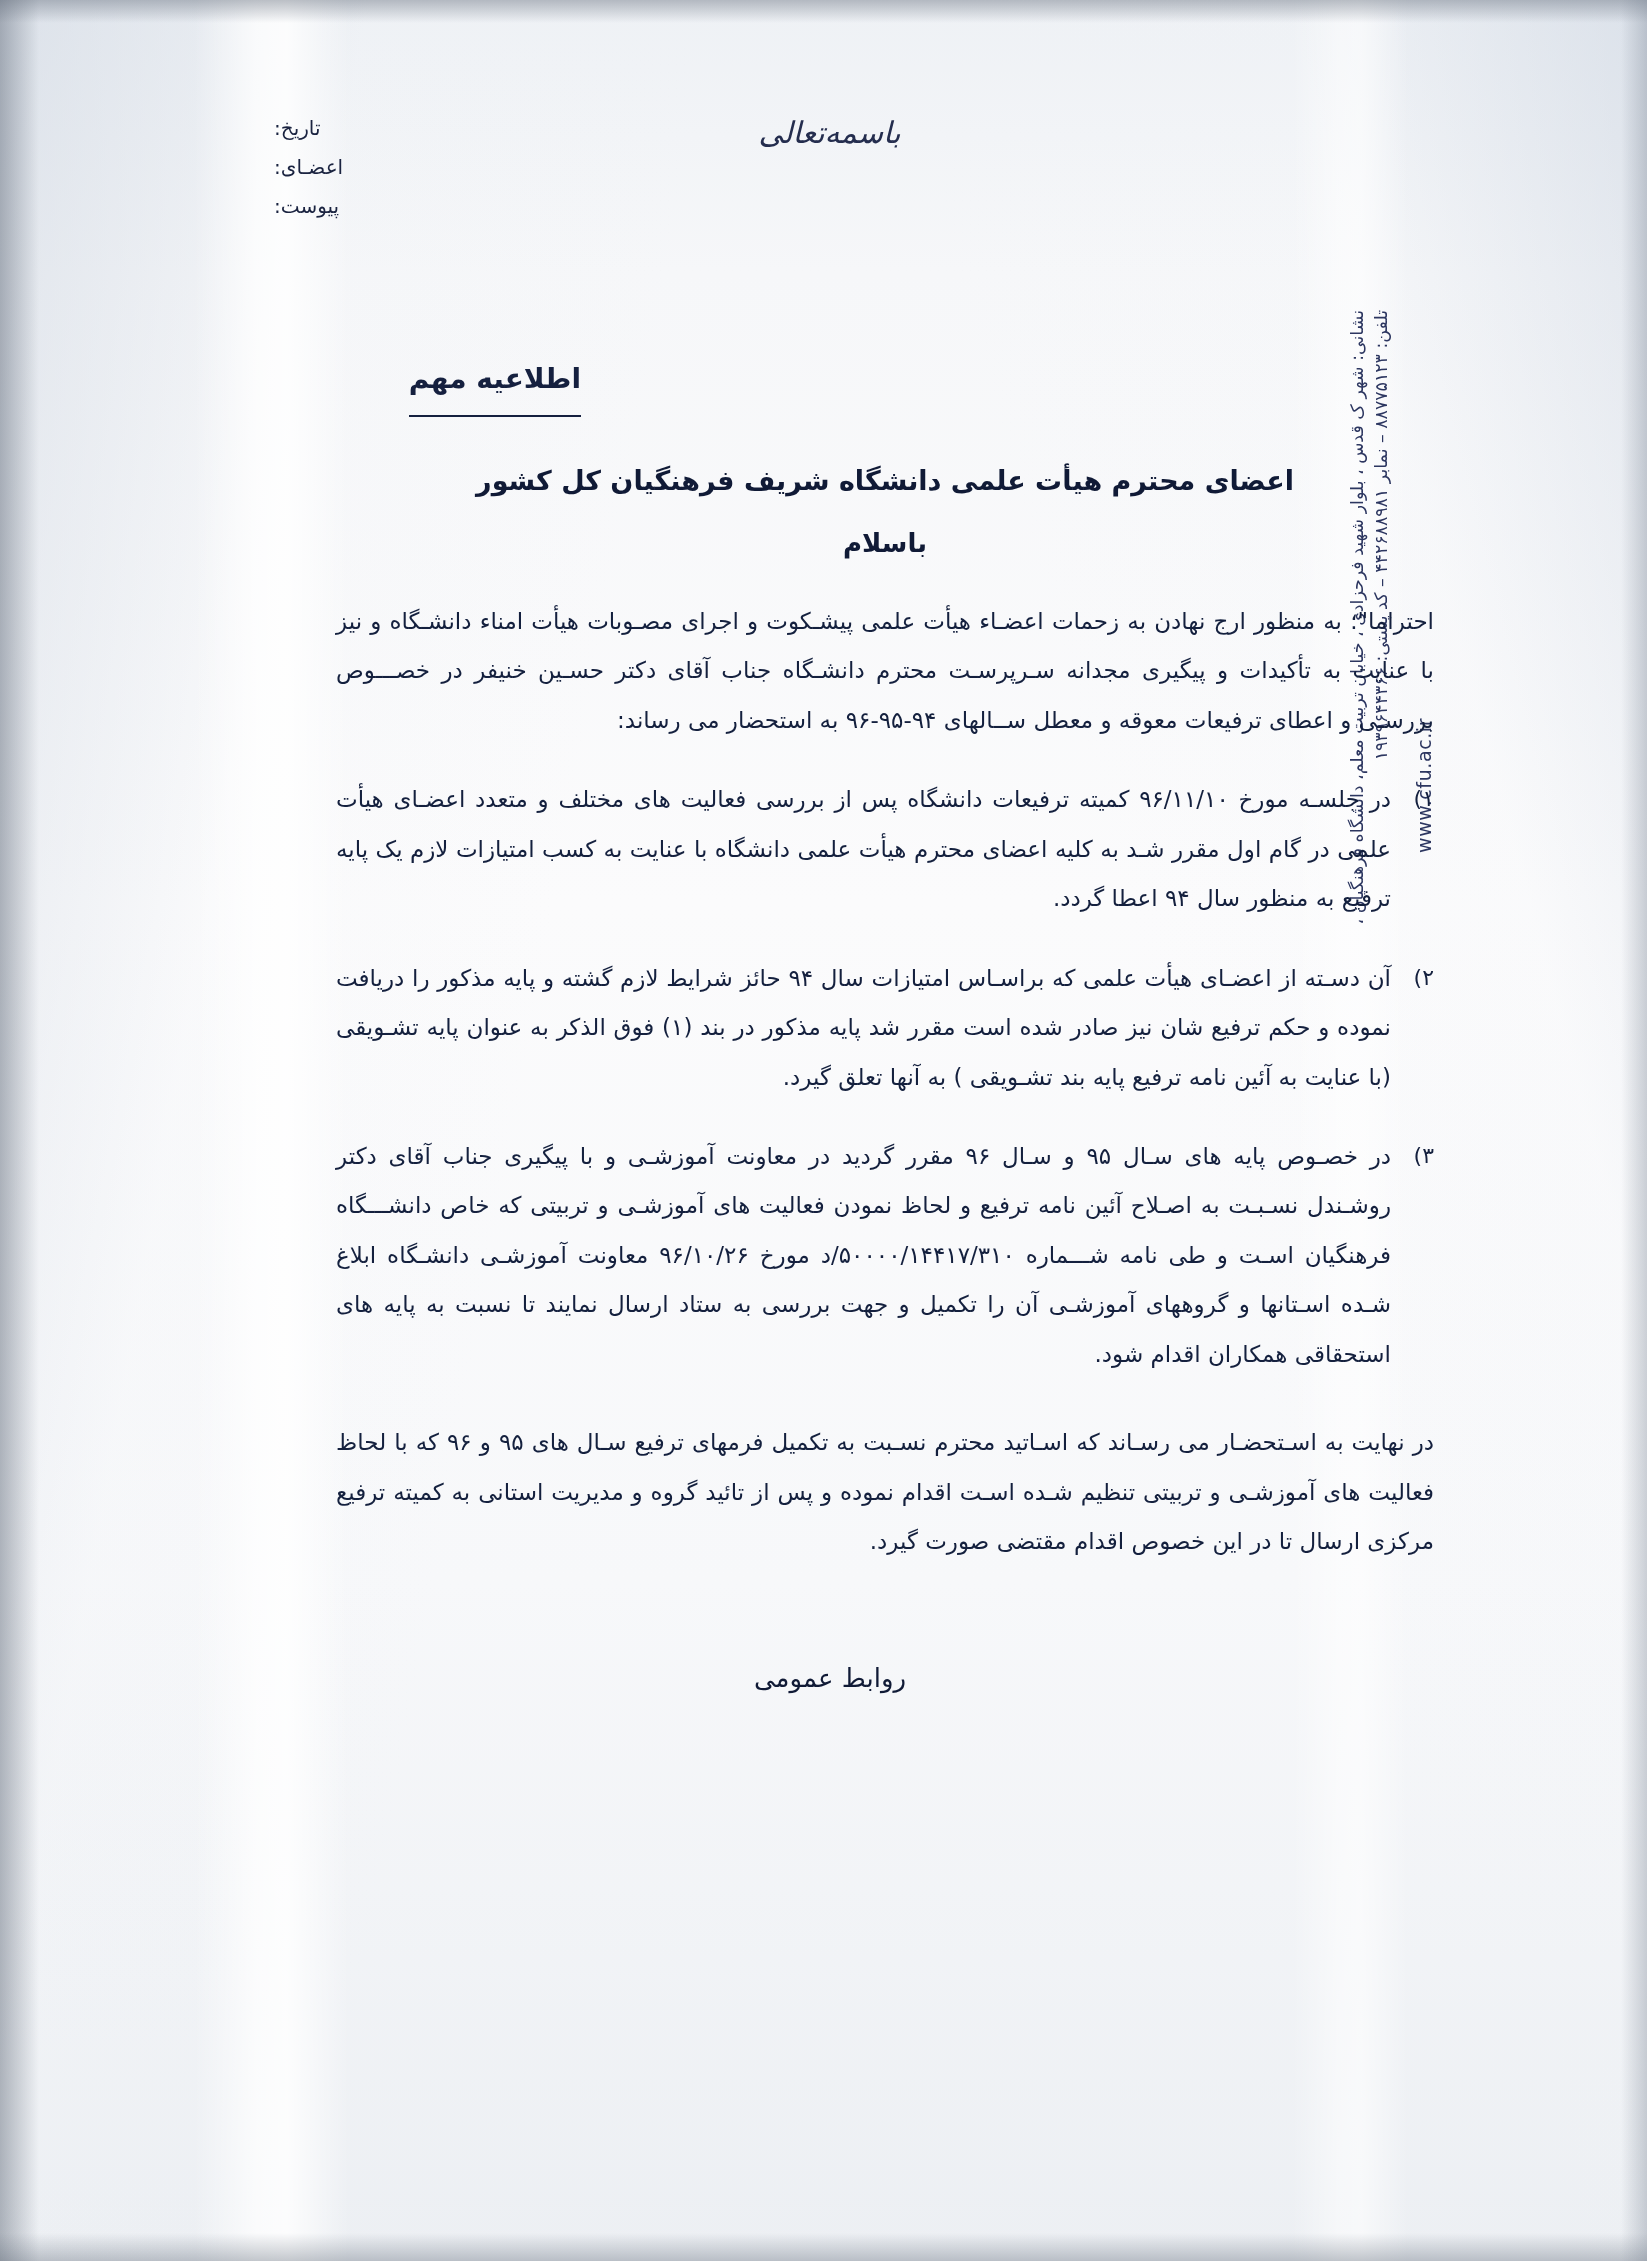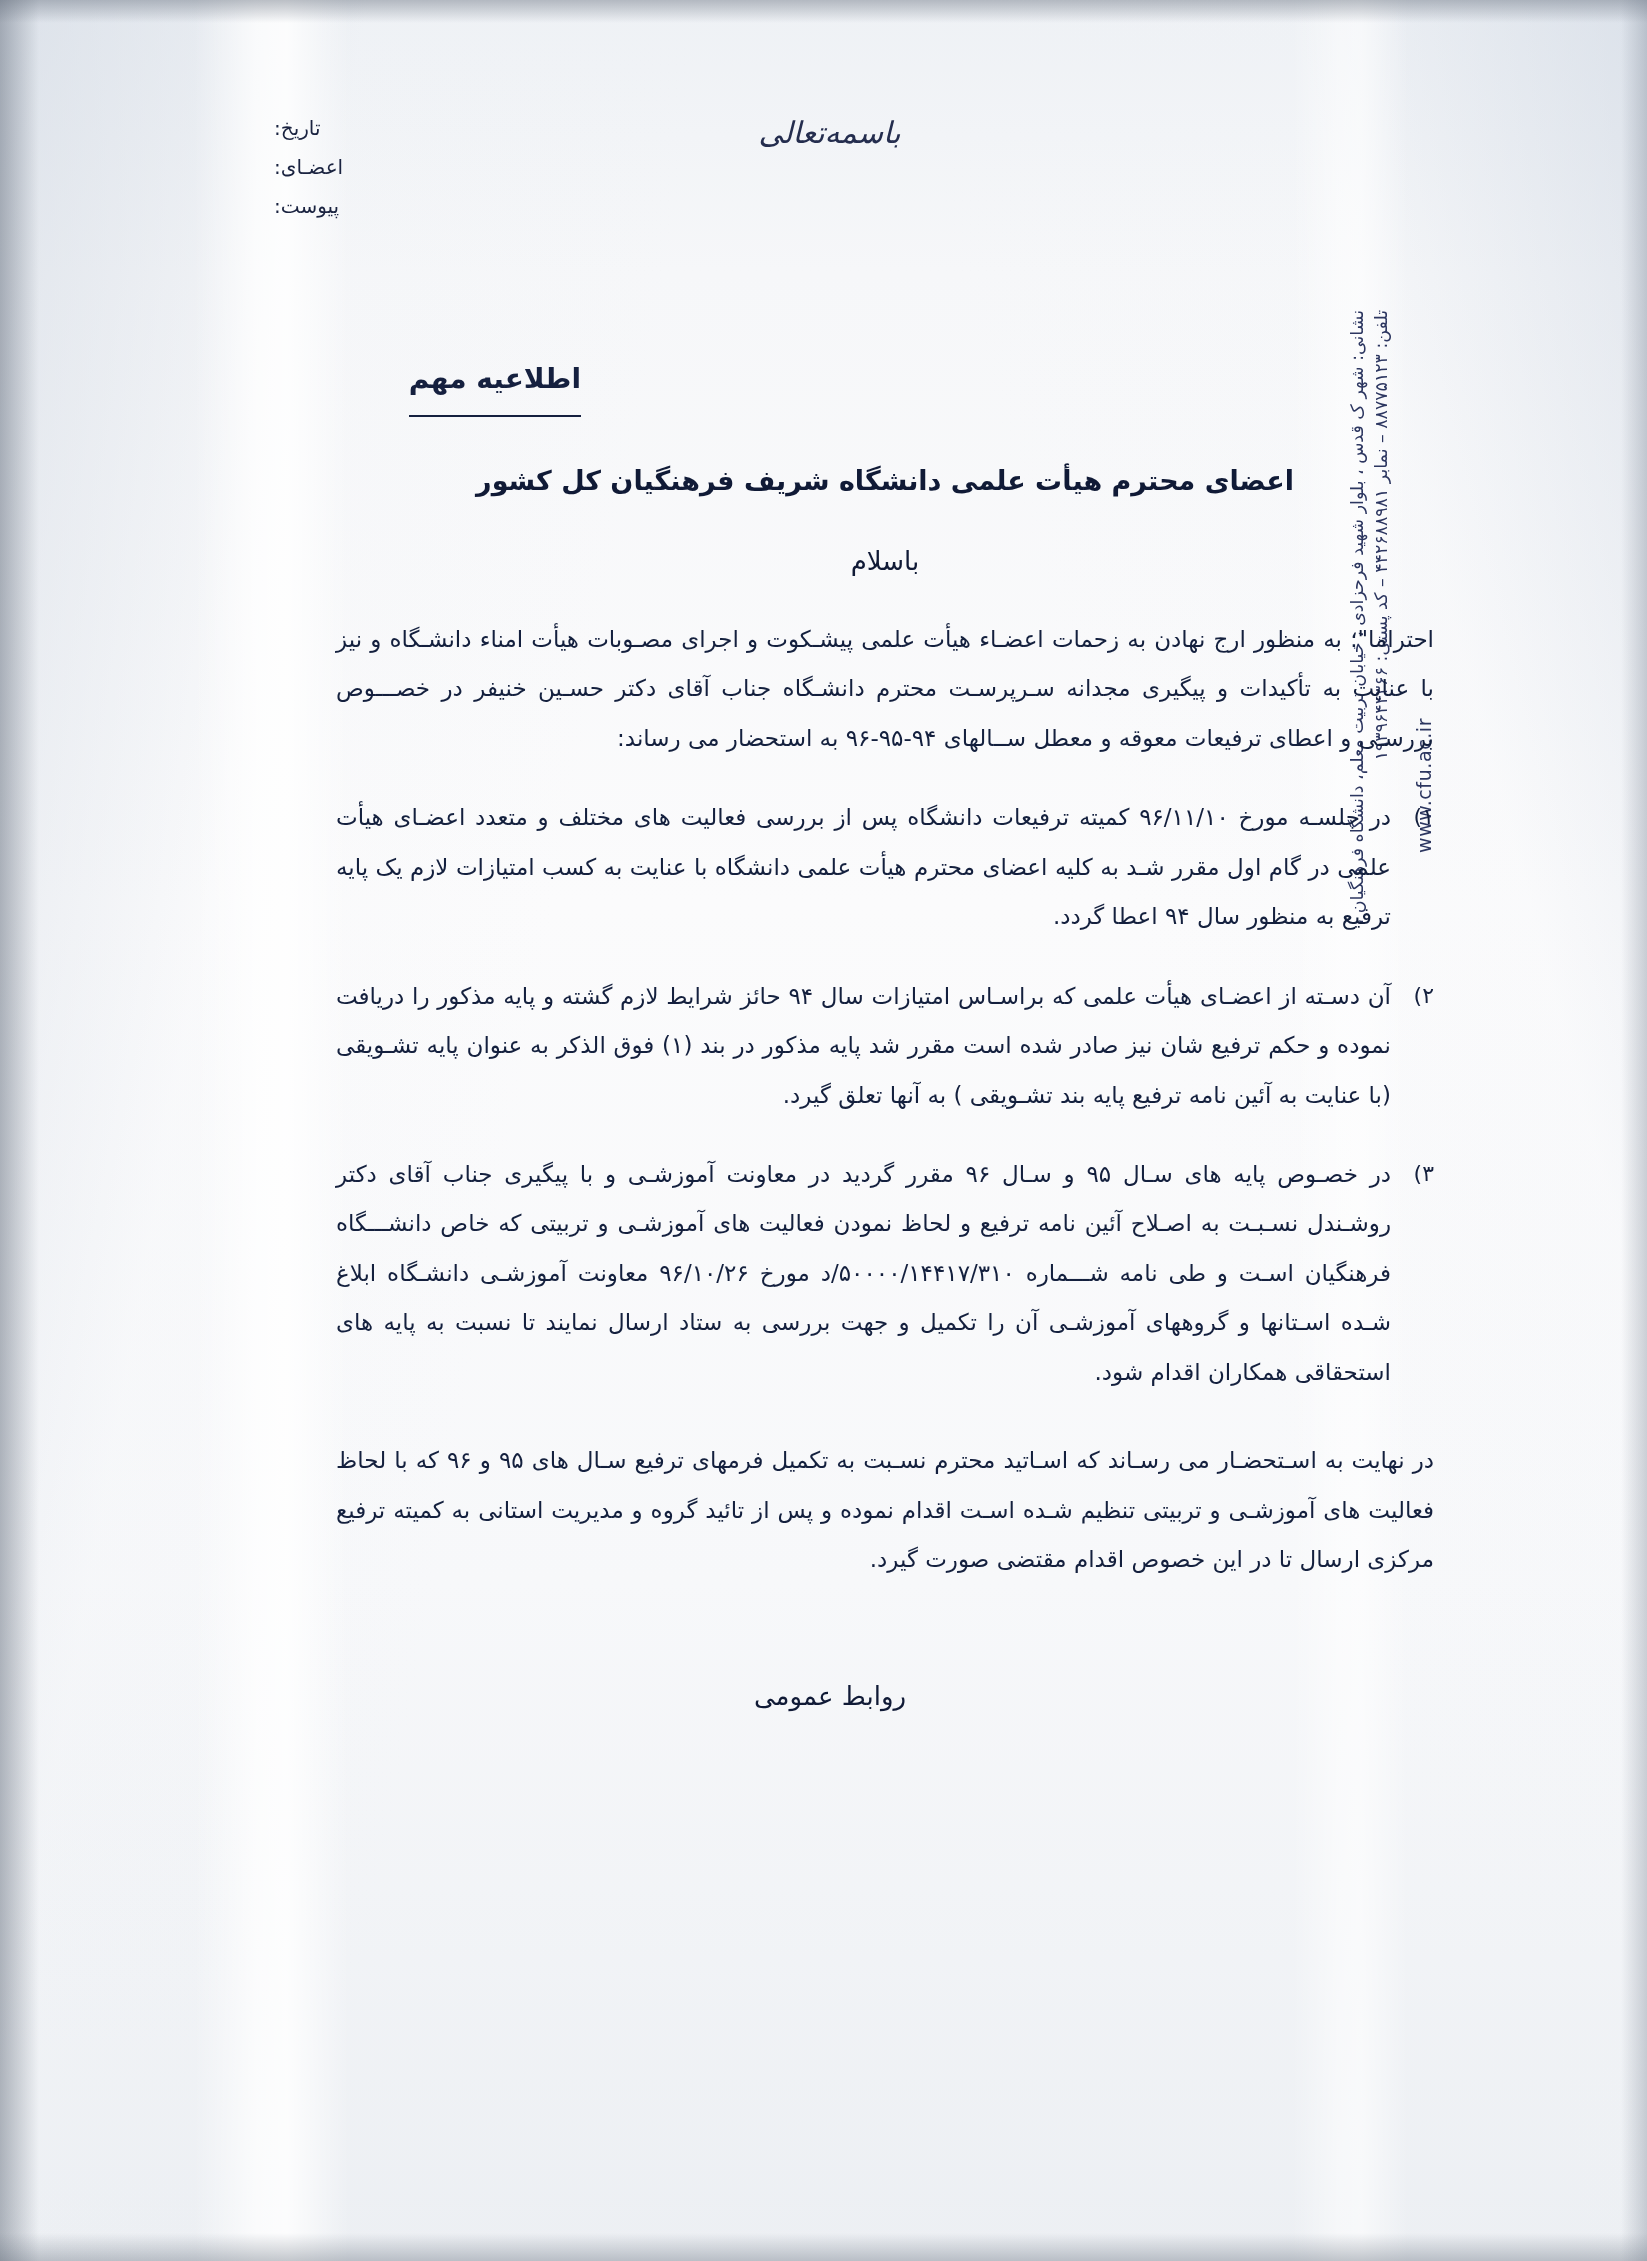--- a/index.html
+++ b/index.html
@@ -199,23 +199,23 @@
     padding-bottom: 20px;
   }
   .addressee {
     margin-top: 103px;
     font-size: 27px;
     font-weight: bold;
     text-align: center;
     color: #101a36;
   }
   .salutation {
-    margin-top: 50px;
+    margin-top: 32px;
     font-size: 26px;
-    font-weight: normal;
+    font-weight: bold;
     text-align: center;
     color: #101a36;
   }
   .para {
     margin-top: 39px;
     line-height: 2.15;
     text-align: justify;
     text-align-last: right;
     font-size: 23px;
     color: #14203e;

